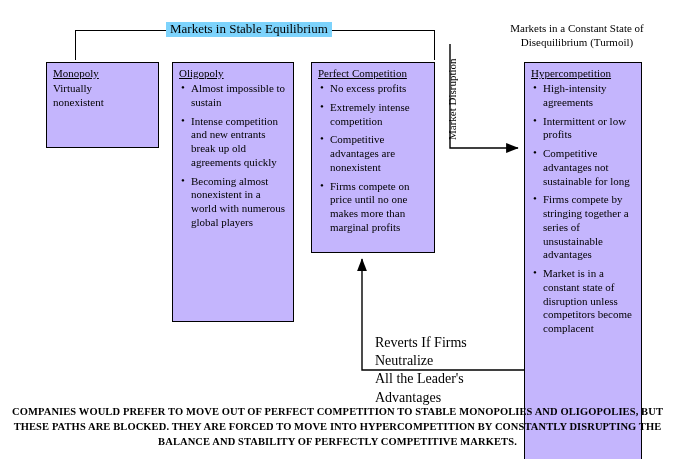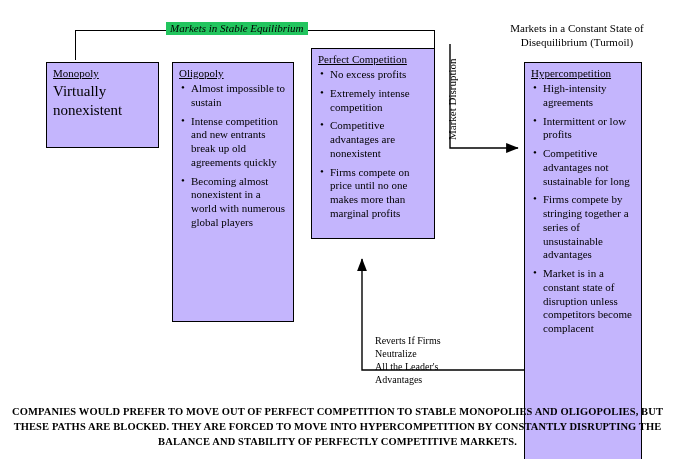--- a/index.html
+++ b/index.html
@@ -19,27 +19,26 @@
     position: absolute;
     left: 0;
     top: 0;
     width: 675px;
     height: 459px;
   }
 
   
   .bracket-label {
     position: absolute;
-    font-size: 11px;
+    font-size: 13px;
     font-family: "Liberation Serif", serif;
-    background: #22c55e;
+    background: #7dd3fc;
     padding: 0 4px;
     white-space: nowrap;
     line-height: 1.15;
-    font-style: italic;
   }
   .right-header {
     position: absolute;
     font-size: 11px;
     text-align: center;
     line-height: 1.25;
     width: 200px;
   }
 
   
@@ -49,21 +48,21 @@
     box-sizing: border-box;
     background: #c4b5fd;
   }
   .box-title {
     font-size: 11px;
     text-decoration: underline;
     margin: 4px 0 2px 6px;
     line-height: 1.2;
   }
   .plain-lines {
-    font-size: 15px;
+    font-size: 11px;
     margin: 0 0 0 6px;
     line-height: 1.25;
   }
   ul.bullets {
     list-style: none;
     margin: 2px 0 0 0;
     padding: 0 4px 0 8px;
     font-size: 11px;
     line-height: 1.25;
   }
@@ -97,21 +96,21 @@
     position: absolute;
     font-size: 11px;
     white-space: nowrap;
     transform-origin: 0 0;
     transform: rotate(-90deg);
   }
 
   
   .return-label {
     position: absolute;
-    font-size: 10px;
+    font-size: 14px;
     line-height: 1.3;
     white-space: nowrap;
   }
 
   
   .caption {
     position: absolute;
     left: 10px;
     top: 404px;
     width: 655px;
@@ -153,21 +152,21 @@
 
   <div class="box" style="left:172px; top:62px; width:122px; height:260px;">
     <div class="box-title">Oligopoly</div>
     <ul class="bullets">
       <li>Almost impossible to sustain</li>
       <li>Intense competition and new entrants break up old agreements quickly</li>
       <li>Becoming almost nonexistent in a world with numerous global players</li>
     </ul>
   </div>
 
-  <div class="box" style="left:311px; top:48px; width:124px; height:191px;">
+  <div class="box" style="left:311px; top:62px; width:124px; height:191px;">
     <div class="box-title">Perfect Competition</div>
     <ul class="bullets">
       <li>No excess profits</li>
       <li>Extremely intense competition</li>
       <li>Competitive advantages are nonexistent</li>
       <li>Firms compete on price until no one makes more than marginal profits</li>
     </ul>
   </div>
 
   <div class="box" style="left:524px; top:62px; width:118px; height:427px;">

